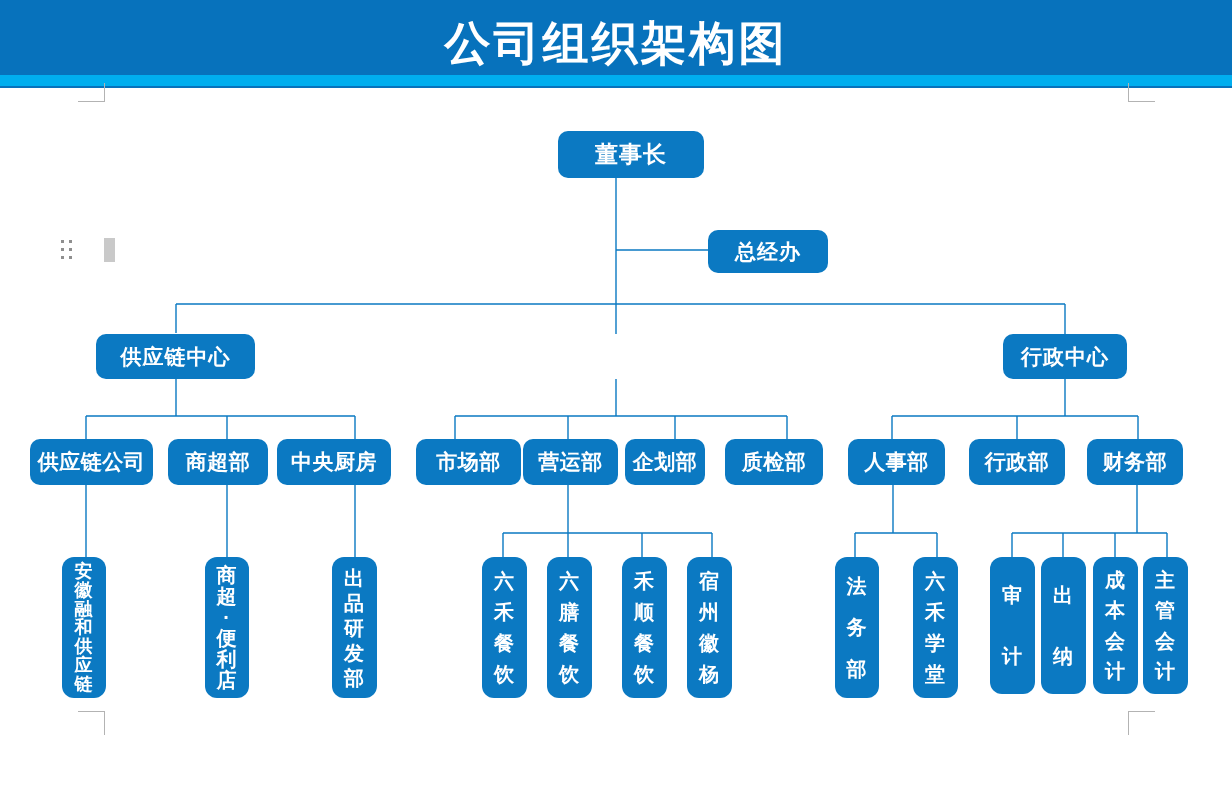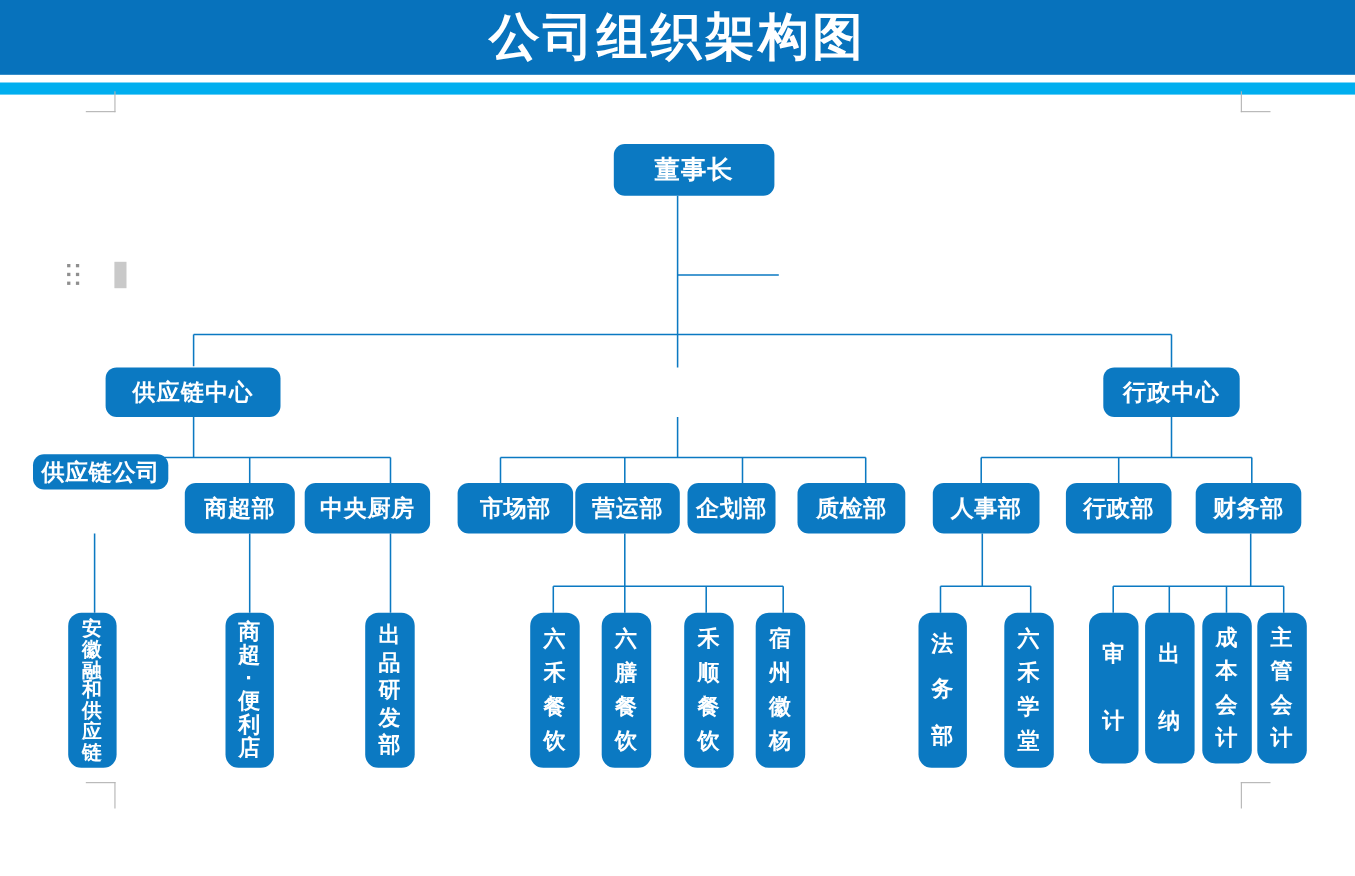--- a/index.html
+++ b/index.html
@@ -1,20 +1,20 @@
 <!DOCTYPE html>
 <html style="--header-bg: #0772bc; --strip: #00aeef; --node-bg: #0b79c2; --line: #0b79c2; --mark: #b3b3b3;"><head>
 <meta charset="utf-8">
 <style>
   html,body{margin:0;padding:0;background:#fff;}
   body{font-family:"Liberation Sans","DejaVu Sans",sans-serif;}
   #stage{position:relative;width:1232px;height:796px;background:#fff;overflow:hidden;}
 
   
-  .header{position:absolute;left:0;top:0;width:1232px;height:68px;
+  .header{position:absolute;left:0;top:0;width:1232px;height:88px;
           background:var(--header-bg,#0772bc);display:flex;align-items:center;justify-content:center;}
   .header .title{color:#fff;font-size:46px;font-weight:900;letter-spacing:3px;}
   .strip{position:absolute;left:0;top:75px;width:1232px;height:11px;background:var(--strip,#00aeef);}
 
   
   svg.lines{position:absolute;left:0;top:0;color:var(--line,#0b79c2);}
 
   
   .node{position:absolute;background:var(--node-bg,#0b79c2);color:#fff;font-weight:800;
         display:flex;align-items:center;justify-content:center;border-radius:10px;
@@ -72,25 +72,26 @@
       M176 379 V416  M86 416 H355  M86 416 V439 M227 416 V439 M355 416 V439
       M86 485 V557   M227 485 V557 M355 485 V557
       M616 379 V416  M455 416 H787 M455 416 V439 M568 416 V439 M675 416 V439 M787 416 V439
       M568 485 V533  M503 533 H712 M503 533 V557 M568 533 V557 M642 533 V557 M712 533 V557
       M1065 379 V416 M892 416 H1138 M892 416 V439 M1017 416 V439 M1138 416 V439
       M893 485 V533  M855 533 H937 M855 533 V557 M937 533 V557
       M1137 485 V533 M1012 533 H1167 M1012 533 V557 M1063 533 V557 M1115 533 V557 M1167 533 V557"></path>
   </svg>
 
   <div class="node lvl1" style="left:558px;top:131px;width:146px;height:47px;">董事长</div>
+  <div class="node lvl2" style="left:708px;top:230px;width:120px;height:43px;">总经办</div>
 
   <div class="node lvl2" style="left:96px;top:334px;width:159px;height:45px;">供应链中心</div>
   <div class="node lvl2" style="left:1003px;top:334px;width:124px;height:45px;">行政中心</div>
 
-  <div class="node lvl3" style="left:30px;top:413px;width:123px;height:32px;">供应链公司</div>
+  <div class="node lvl3" style="left:30px;top:439px;width:123px;height:46px;">供应链公司</div>
   <div class="node lvl3" style="left:168px;top:439px;width:100px;height:46px;">商超部</div>
   <div class="node lvl3" style="left:277px;top:439px;width:114px;height:46px;">中央厨房</div>
 
   <div class="node lvl3" style="left:416px;top:439px;width:105px;height:46px;">市场部</div>
   <div class="node lvl3" style="left:523px;top:439px;width:95px;height:46px;">营运部</div>
   <div class="node lvl3" style="left:625px;top:439px;width:80px;height:46px;">企划部</div>
   <div class="node lvl3" style="left:725px;top:439px;width:98px;height:46px;">质检部</div>
 
   <div class="node lvl3" style="left:848px;top:439px;width:97px;height:46px;">人事部</div>
   <div class="node lvl3" style="left:969px;top:439px;width:96px;height:46px;">行政部</div>

